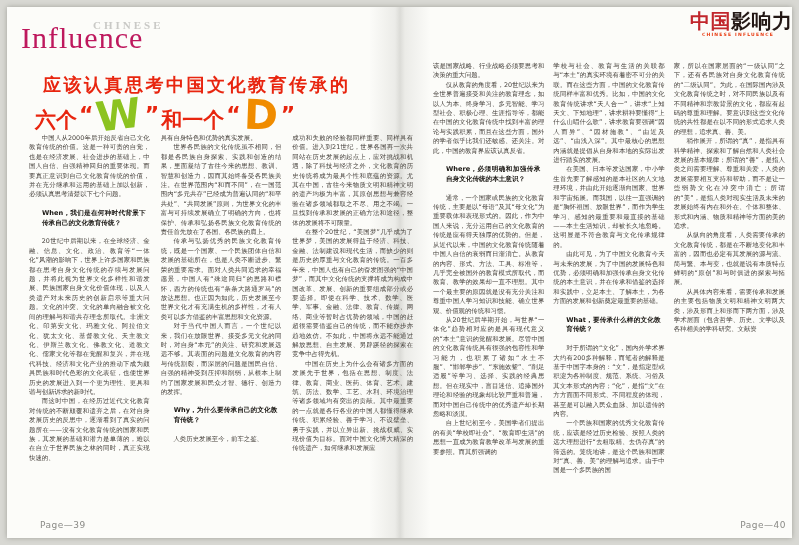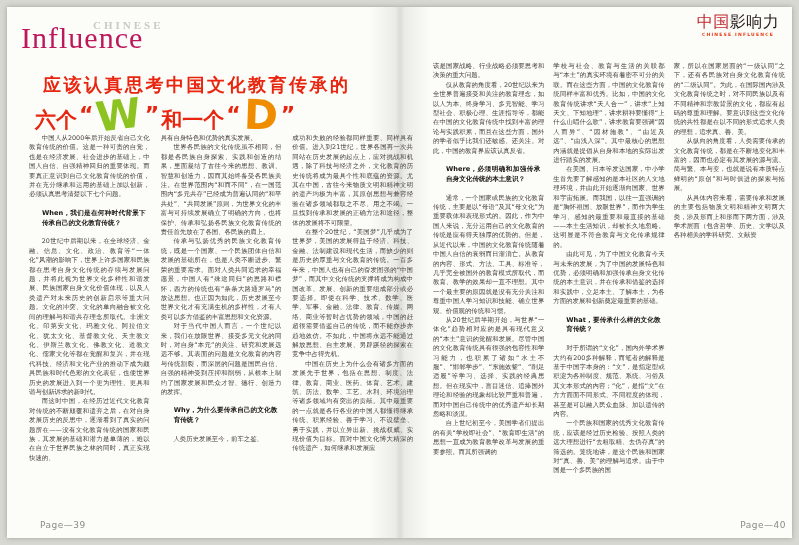--- a/index.html
+++ b/index.html
@@ -62,21 +62,21 @@
     margin:0;font-size:6.4px;line-height:9.4px;color:#46413c;
     text-align:justify;text-indent:2em;word-break:break-all;
   }
   .para.cont{text-indent:0;}
   .subhead{
     margin:9px 4px 9px 13px;font-size:6.6px;line-height:9.8px;
     font-weight:bold;color:#16130f;text-align:justify;word-break:break-all;
   }
   
   .logo{position:absolute;right:6px;top:5px;width:96px;text-align:center;}
-  .logo-cn{font-size:16px;font-weight:normal;line-height:19px;letter-spacing:0.5px;white-space:nowrap;}
+  .logo-cn{font-size:20px;font-weight:bold;line-height:19px;letter-spacing:0.5px;white-space:nowrap;}
   .logo-red{color:#c1272d;}
   .logo-dark{color:#231815;}
   .logo-sub{font-size:4.5px;letter-spacing:1.2px;color:#e8380d;font-weight:bold;margin-top:1px;}
   
   .pagenum{
     position:absolute;bottom:8px;font-size:9px;color:#8a8a86;letter-spacing:0.5px;
     font-family:"DejaVu Sans",sans-serif;
   }
   .pagenum-left{left:5px;margin-left:28px;}
   .pagenum-right{right:6px;}
@@ -151,20 +151,21 @@
         <div class="col">
             <div class="para cont">学校与社会、教育与生活的关联都与“本土”的真实环境有着密不可分的关联。而在这些方面，中国的文化教育传统同样丰富和优秀。比如，中国的文化教育传统讲求“天人合一”，讲求“上知天文、下知地理”，讲求耕种要懂得“上什么山唱什么歌”，讲求教育要强调“因人而异”、“因材施教”、“由近及远”、“由浅入深”。其中最核心的思想内涵就是提倡从自身和本地的实际出发进行踏实的发展。</div>
             <div class="para">在美国、日本等发达国家，中小学生首先要了解感知的是本社区的人文地理环境，并由此开始逐渐向国家、世界和宇宙拓展。而我国，以往一直强调的是“胸怀祖国、放眼世界”，而作为学生学习、感知的最重要和最直接的基础——本土生活知识，却被长久地忽略。这明显是不符合教育与文化传承规律的。</div>
             <div class="para">由此可见，为了中国文化教育今天与未来的发展，为了中国的发展特色和优势，必须明确和加强传承自身文化传统的本土意识，并在传承和借鉴的选择和实践中，立足本土、了解本土，为各方面的发展和创新奠定最重要的基础。</div>
             <div class="subhead">What，要传承什么样的文化教育传统？</div>
             <div class="para">对于所谓的“文化”，国内外学术界大约有200多种解释，而笔者的解释是基于中国字本身的：“文”，是指定型或积淀为各种制度、规范、系统、习俗及其文本形式的内容；“化”，是指“文”在方方面面不同形式、不同程度的体现，甚至是可以融入民众血脉、加以遗传的内容。</div>
             <div class="para">一个民族和国家的优秀文化教育传统，应该是经过历史检验、按照人类的远大理想进行“去粗取精、去伪存真”的筛选的。笼统地讲，是这个民族和国家对“真、善、美”的理解与追求。由于中国是一个多民族的国</div>
           </div>
         <div class="col">
             <div class="para cont">家，所以在国家层面的“一级认同”之下，还有各民族对自身文化教育传统的“二级认同”。为此，在国际国内涉及文化教育传统之时，对不同民族以及有不同精神和宗教背景的文化，都应有起码的尊重和理解。要意识到这些文化传统的共性都是在以不同的形式追求人类的理想，追求真、善、美。</div>
+            <div class="para">稍作展开，所谓的“真”，是指具有科学精神、探索和了解自然和人类社会发展的基本规律；所谓的“善”，是指人类之间需要理解、尊重和关爱，人类的发展需要相互支持和帮助，而不是让一些弱势文化在冲突中消亡；所谓的“美”，是指人类对现实生活及未来的发展始终有内在和外在、个体和整体、形式和内涵、物质和精神等方面的美的追求。</div>
             <div class="para">从纵向的角度看，人类需要传承的文化教育传统，都是在不断地变化和丰富的，因而也必定有其发展的源与流、简与繁、本与变，也就是说有本质特点鲜明的“原创”和与时俱进的探索与拓展。</div>
             <div class="para">从具体内容来看，需要传承和发展的主要包括物质文明和精神文明两大类，涉及形而上和形而下两方面，涉及学术层面（包含哲学、历史、文学以及各种相关的学科研究、文献资</div>
           </div>
       </div>
 
       <div class="pagenum pagenum-right">Page—40</div>
     </div>
 
     <div class="gutter"></div>
   </div>

